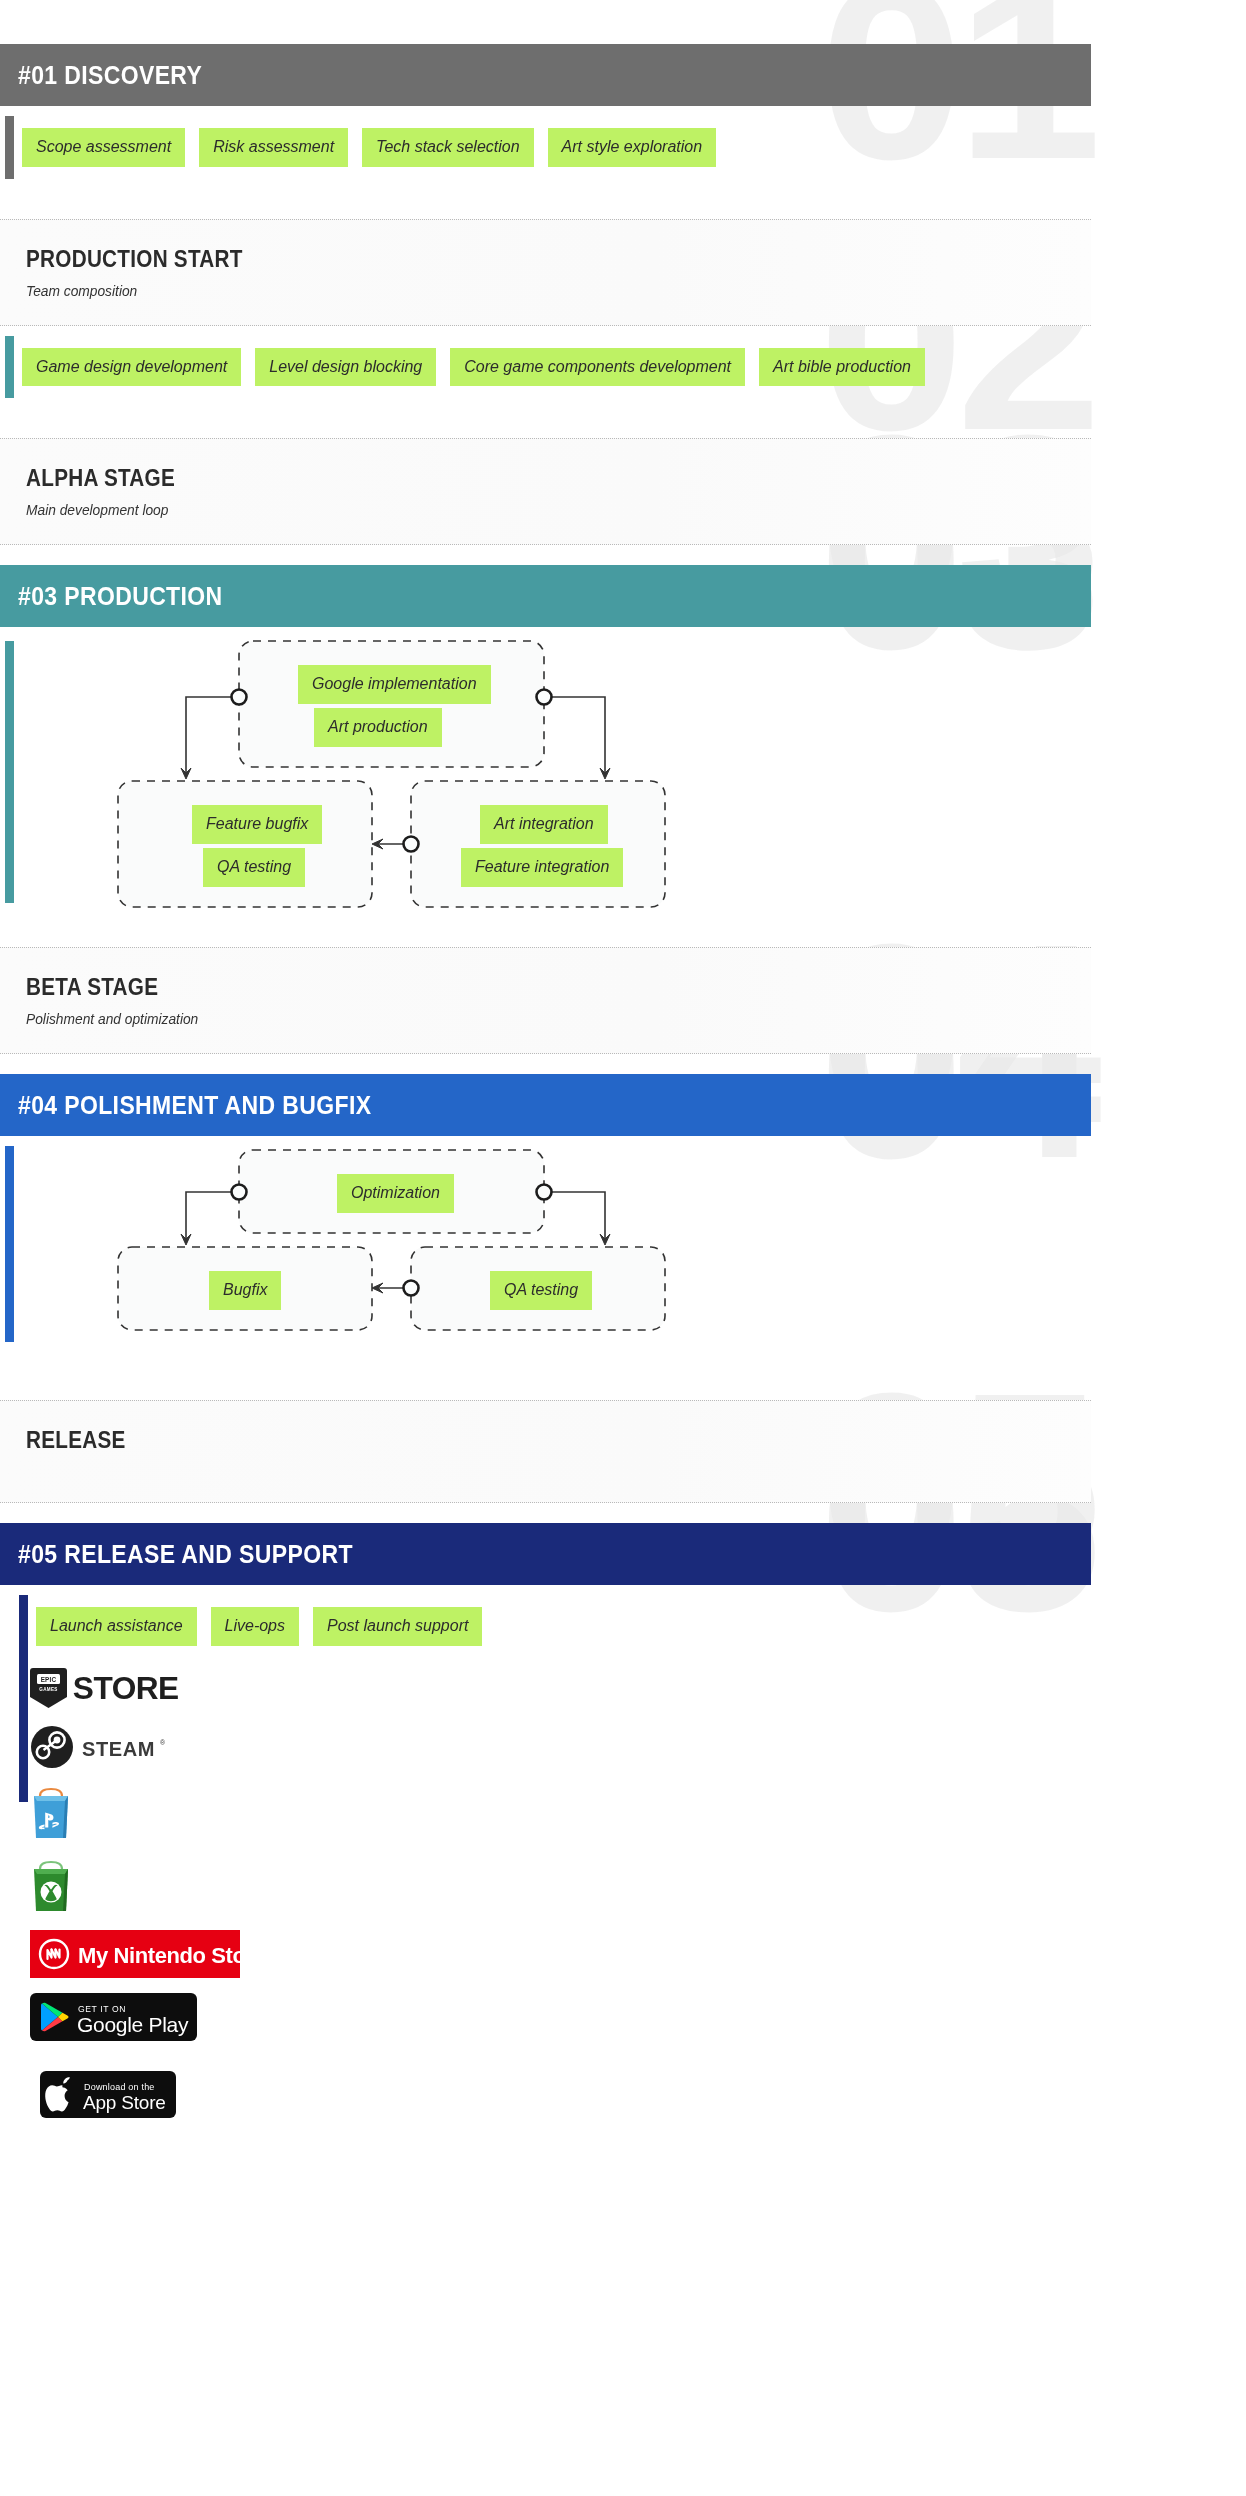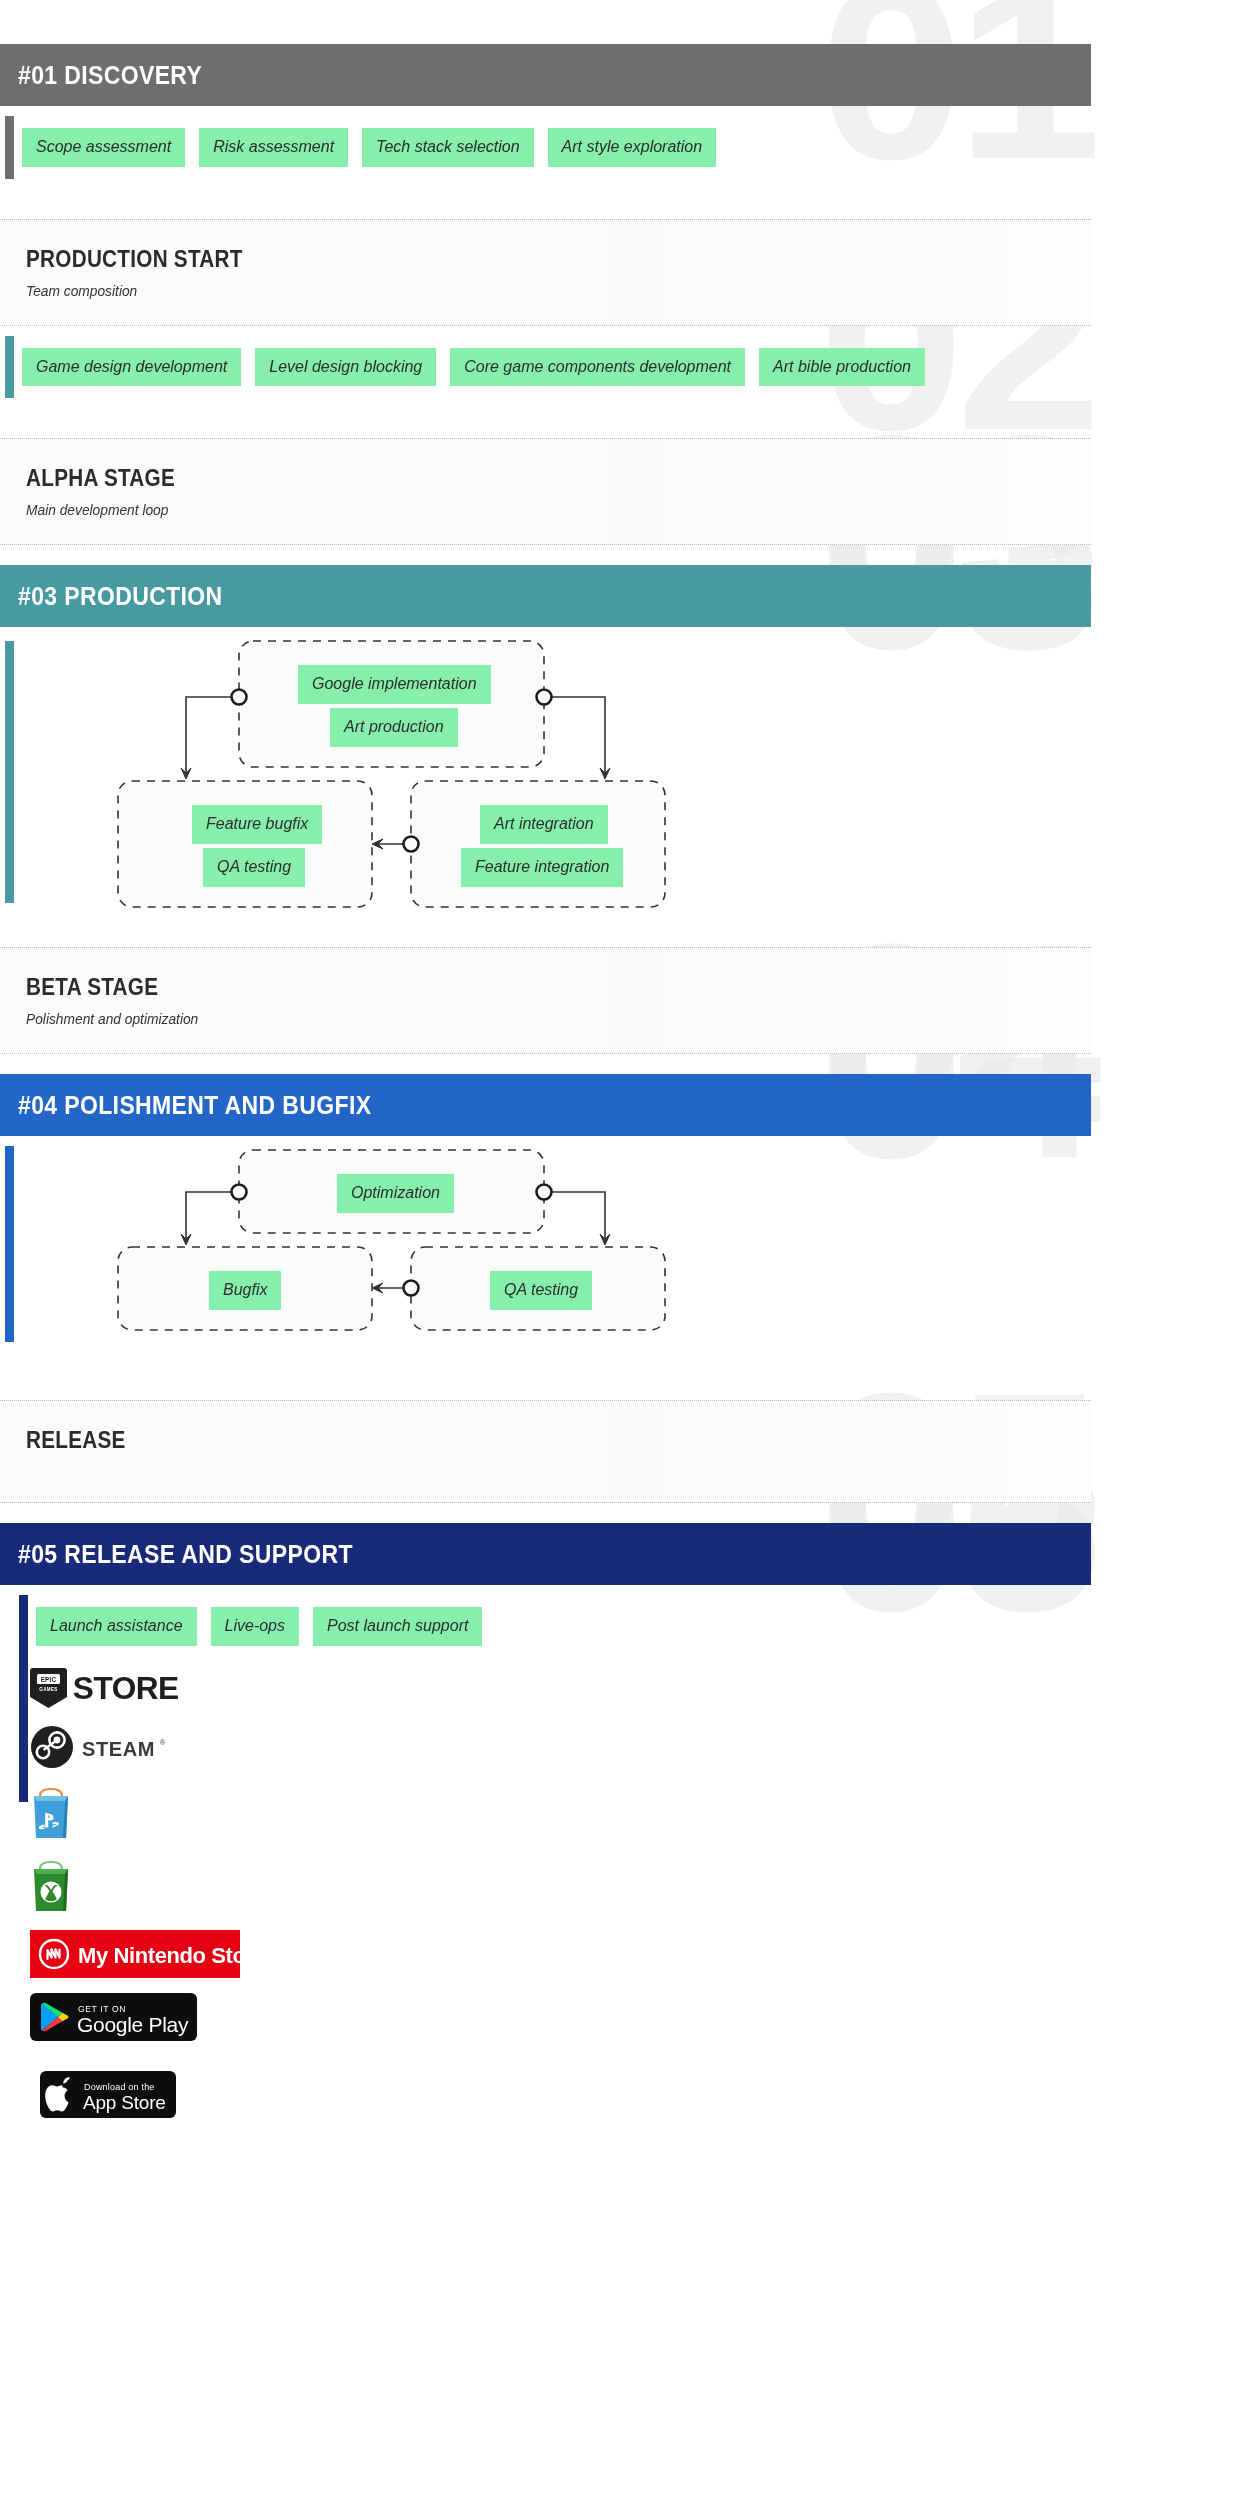--- a/index.html
+++ b/index.html
@@ -85,21 +85,21 @@
   }
   .rail {
     position: absolute;
     left: 5px;
     top: 10px;
     bottom: 10px;
     width: 9px;
   }
   .chips { display: flex; flex-wrap: wrap; gap: 12px 14px; }
   .chip {
-    background: #86efac;
+    background: #bef264;
     color: #2c2c2c;
     font-style: italic;
     font-size: 16px;
     padding: 10px 14px 11px 14px;
     white-space: nowrap;
     line-height: 1.1;
   }
 
   
   .flow-band { position: relative; z-index: 2; padding: 0; }
@@ -210,21 +210,21 @@
       <path d="M372 217 l11 -5 l-5 5 l5 5 z" fill="#333" stroke="#333" stroke-width="1"></path>
 
       <circle cx="239" cy="70" r="7.5" fill="#fbfdfd" stroke="#1c1c1c" stroke-width="2.6"></circle>
       <circle cx="544" cy="70" r="7.5" fill="#fbfdfd" stroke="#1c1c1c" stroke-width="2.6"></circle>
       <circle cx="411" cy="217" r="7.5" fill="#fbfdfd" stroke="#1c1c1c" stroke-width="2.6"></circle>
     </svg>
 
     <div style="position:absolute;left:298px;top:38px;">
       <div class="chip">Google implementation</div>
     </div>
-    <div style="position:absolute;left:330px;top:81px;">
+    <div style="position:absolute;left:314px;top:81px;">
       <div class="chip">Art production</div>
     </div>
     <div style="position:absolute;left:192px;top:178px;">
       <div class="chip">Feature bugfix</div>
     </div>
     <div style="position:absolute;left:203px;top:221px;">
       <div class="chip">QA testing</div>
     </div>
     <div style="position:absolute;left:480px;top:178px;">
       <div class="chip">Art integration</div>

